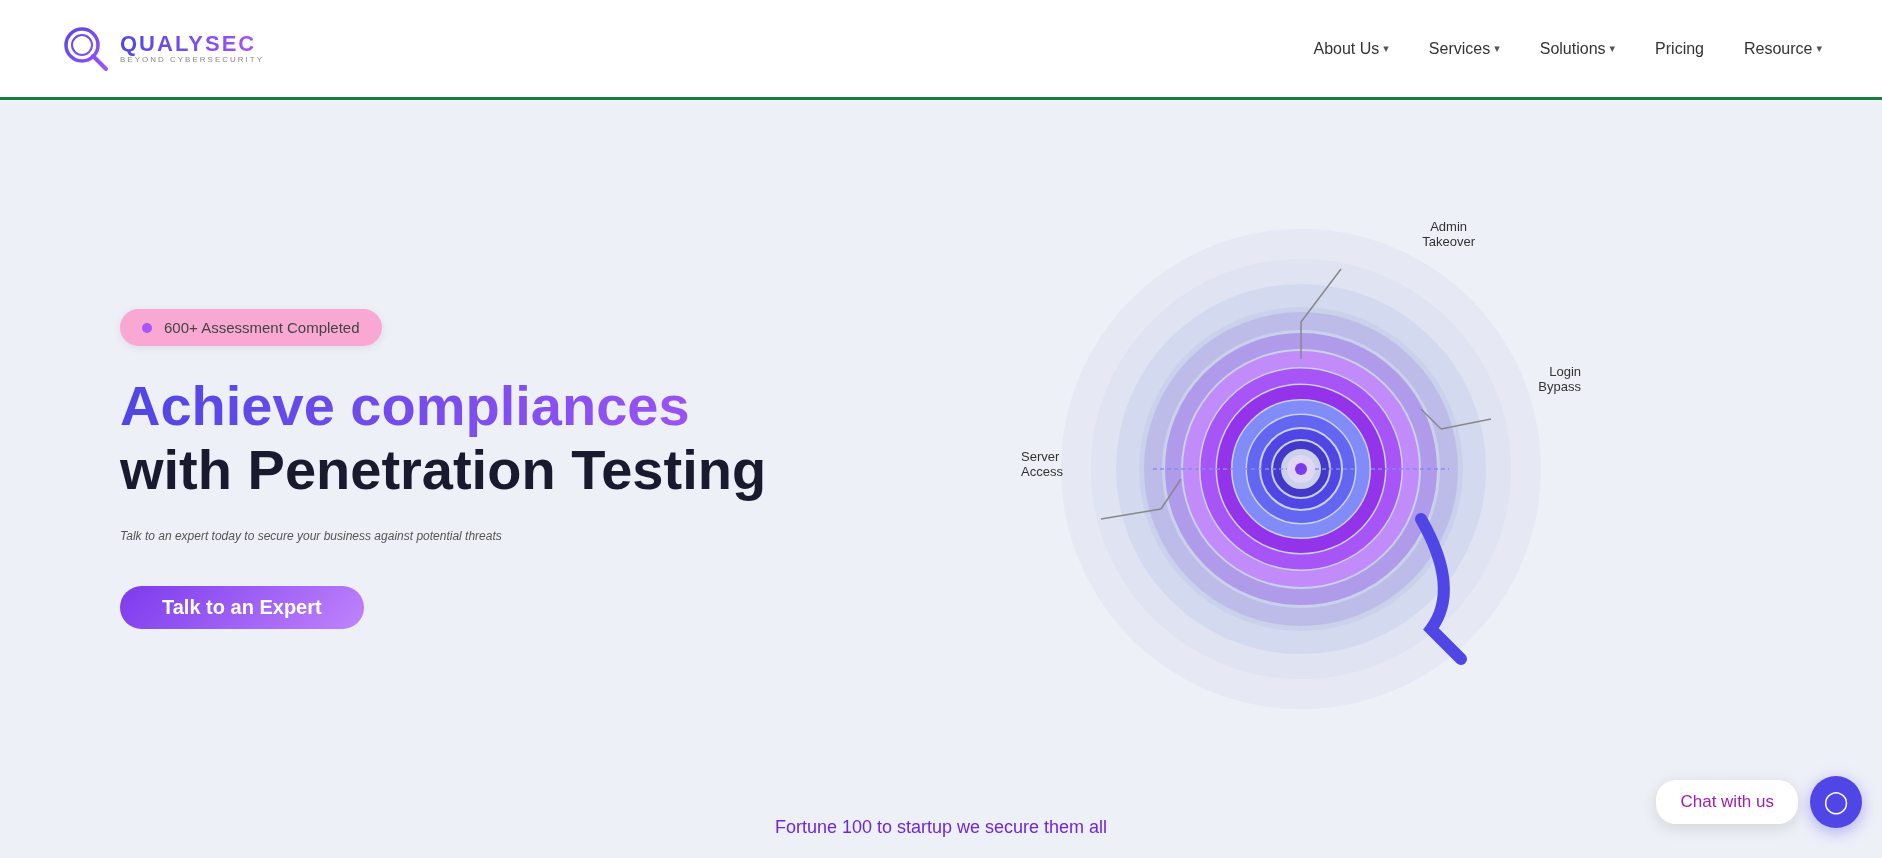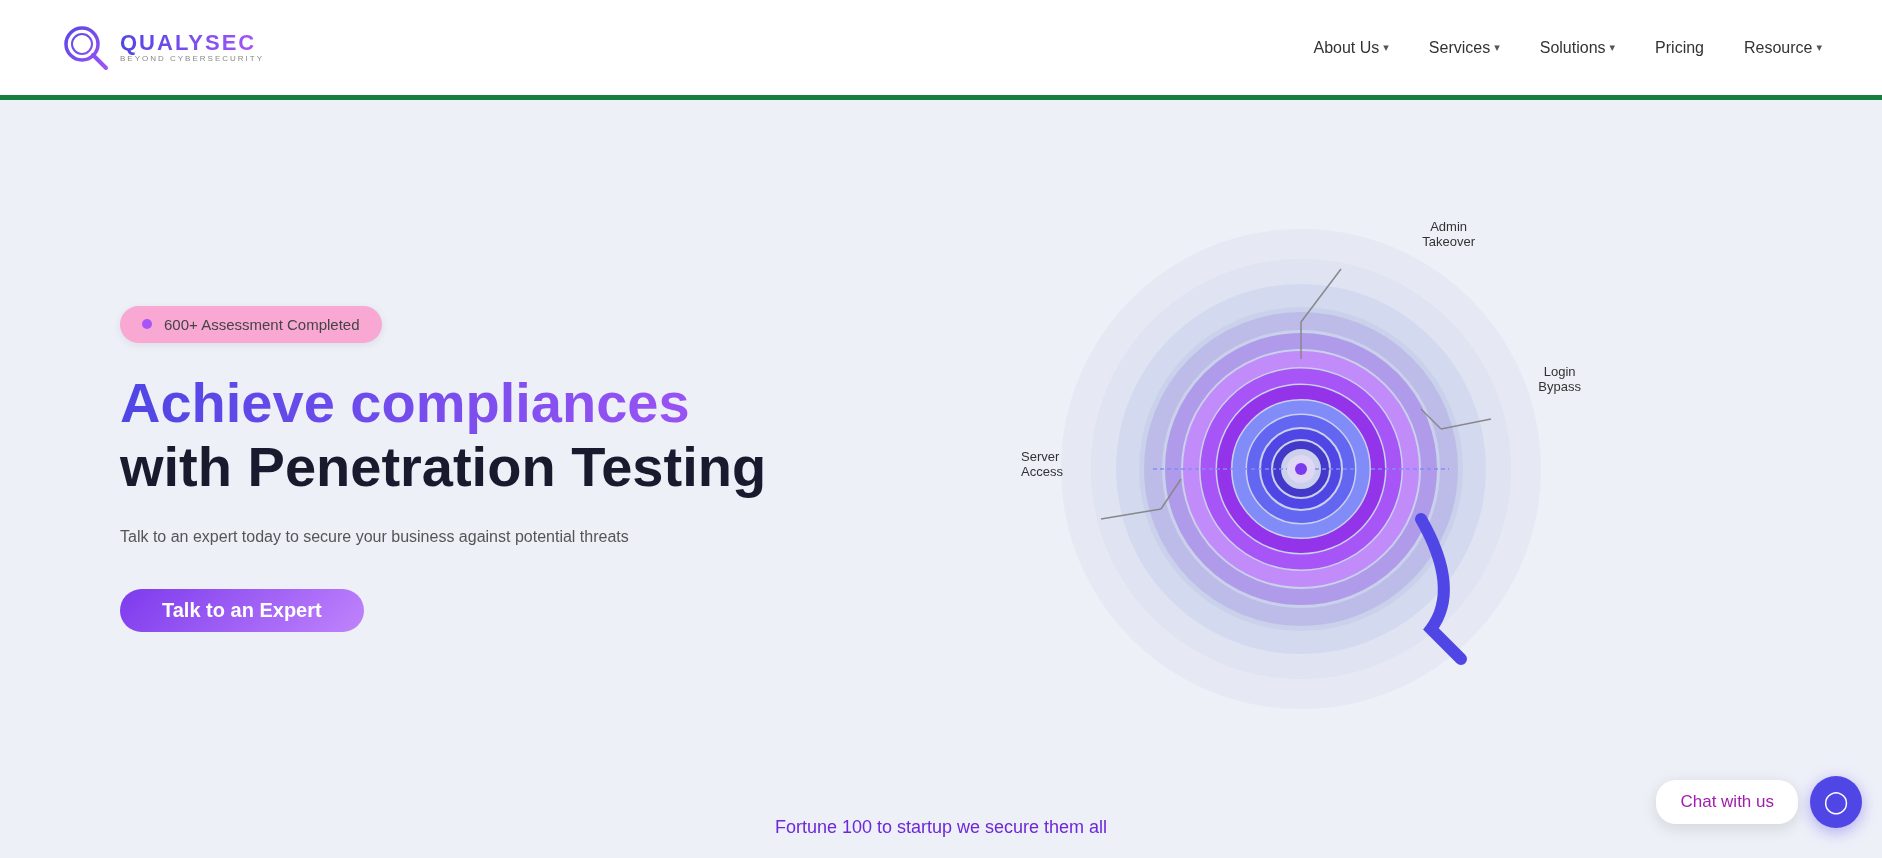--- a/index.html
+++ b/index.html
@@ -6,21 +6,21 @@
     body { font-family: 'Segoe UI', Arial, sans-serif; overflow-x: hidden; }
 
     
     .navbar {
       display: flex;
       align-items: center;
       justify-content: space-between;
       padding: 0 60px;
       height: 100px;
       background: #fff;
-      border-bottom: 5px solid #15803d;
+      border-bottom: 3px solid #15803d;
       position: relative;
       z-index: 10;
     }
     .logo-area {
       display: flex;
       align-items: center;
       gap: 8px;
     }
     .logo-icon {
       width: 52px;
@@ -122,25 +122,26 @@
     }
     .hero-heading-dark {
       font-size: 56px;
       font-weight: 800;
       color: #1a1a2e;
       line-height: 1.15;
       display: block;
       margin-bottom: 24px;
     }
     .hero-subtext {
-      font-size: 16px;
+      font-size: 12px;
       color: #555;
       line-height: 1.6;
       margin-bottom: 40px;
       max-width: 540px;
+      font-style: italic;
     }
     .cta-btn {
       background: linear-gradient(135deg, #7c3aed, #c084fc);
       color: #fff;
       border: none;
       border-radius: 40px;
       padding: 10px 42px;
       font-size: 20px;
       font-weight: 600;
       cursor: pointer;
@@ -173,21 +174,21 @@
       font-size: 13px;
       color: #333;
       text-align: center;
     }
     .label-login {
       position: absolute;
       top: 155px;
       right: -20px;
       font-size: 13px;
       color: #333;
-      text-align: center;
+      text-align: right;
       margin-left: 44px;
     }
     .label-server {
       position: absolute;
       top: 240px;
       left: -20px;
       font-size: 13px;
       color: #333;
       text-align: left;
     }

